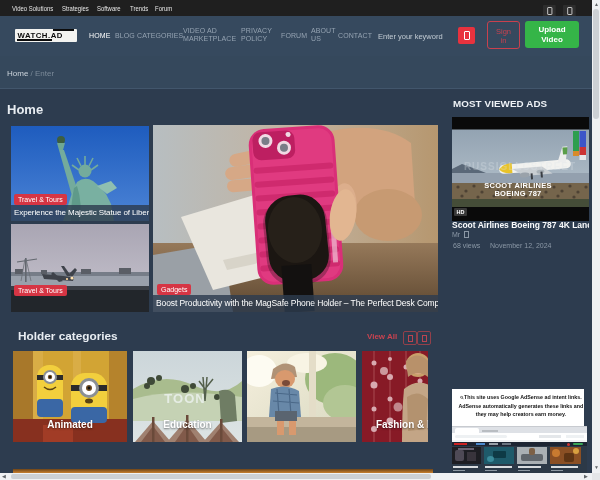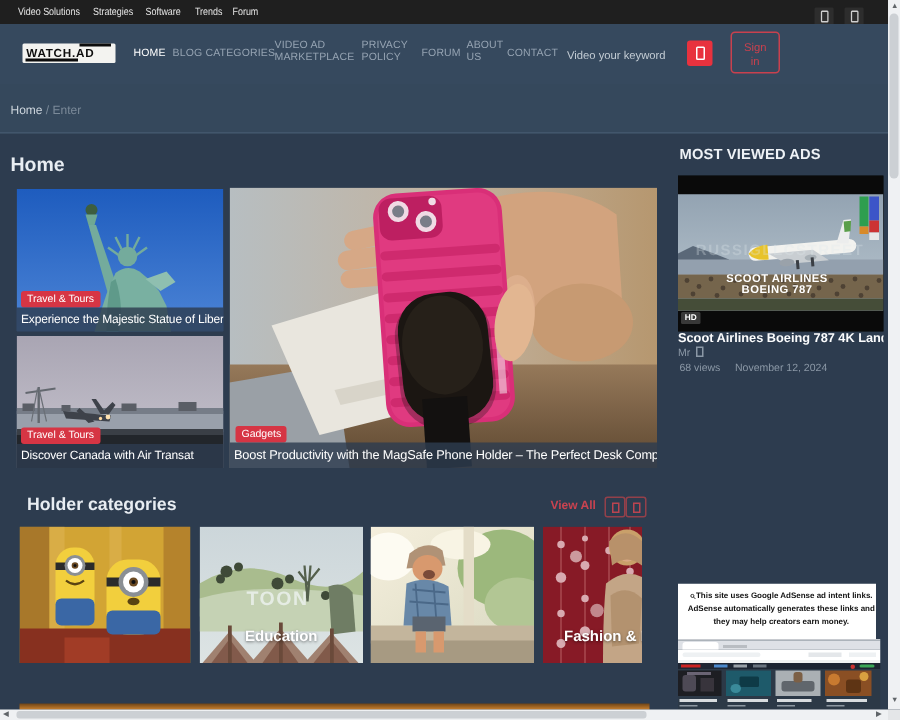--- a/index.html
+++ b/index.html
@@ -84,25 +84,26 @@
       <span class="bar2"></span>
     </div>
     <span class="nav on" style="left:89px;top:16px">HOME</span>
     <span class="nav" style="left:115px;top:16px">BLOG</span>
     <span class="nav" style="left:137px;top:16px">CATEGORIES</span>
     <span class="nav" style="left:183px;top:11px">VIDEO AD<br>MARKETPLACE</span>
     <span class="nav" style="left:241px;top:11px">PRIVACY<br>POLICY</span>
     <span class="nav" style="left:281px;top:16px">FORUM</span>
     <span class="nav" style="left:311px;top:11px">ABOUT<br>US</span>
     <span class="nav" style="left:338px;top:16px">CONTACT</span>
-    <span id="srch">Video your keyword</span>
+    <span id="srch">Enter your keyword</span>
     <span id="srchbtn">
       <i></i>
     </span>
     <span id="signin">Sign<br>in</span>
+    <span id="upload">Upload<br>Video</span>
   </div>
 
   <div class="abs" id="crumb"></div>
   <div class="abs bc" style="left:7px;top:68.5px;font-size:8px;"><span style="color:#ccd4dc">Home</span><span style="color:#7b8a99"> / Enter</span></div>
 
   <div class="abs" id="h-home">Home</div>
 
   <div class="vcard" style="left:11px;top:126px;width:138px;height:95px;">
     <svg width="138" height="95" viewBox="0 0 138 95">
       <defs>
@@ -160,23 +161,20 @@
         <path d="M56 52 L50 42 L53 42 L60 52 Z"></path>
         <path d="M58 50 L64 44 L66 46 L61 53 Z"></path>
       </g>
       <circle cx="61" cy="54" r="1.6" fill="#ffe2b0"></circle>
       <circle cx="56" cy="55" r="1.1" fill="#ffd9a0"></circle>
       <rect x="14" y="34" width="1.6" height="24" fill="#63686f"></rect>
       <path d="M6 38 L26 35" stroke="#63686f" stroke-width="1.2" fill="none"></path>
       <path d="M14 35 L10 57 M15 35 L20 57" stroke="#6a6f76" stroke-width=".8" fill="none"></path>
     </svg>
     <span class="badge" style="left:3px;top:61px">Travel &amp; Tours</span>
-    <div class="ovl">
-      <div>Discover Canada with Air Transat</div>
-    </div>
   </div>
 
   <div class="vcard" style="left:153px;top:125px;width:285px;height:187px;">
     <svg width="285" height="187" viewBox="0 0 285 187">
       <defs>
         <linearGradient id="mgbg" x1="0" y1="0" x2="1" y2="0">
           <stop offset="0" stop-color="#b7bec1"></stop>
           <stop offset=".5" stop-color="#c2b3a0"></stop>
           <stop offset="1" stop-color="#b6976f"></stop>
         </linearGradient>
@@ -333,20 +331,21 @@
         <rect x="58" y="22" width="36" height="50" rx="14" fill="#f2cf3d"></rect>
         <rect x="58" y="34" width="36" height="6" fill="#2b2b2b"></rect>
         <circle cx="76" cy="37" r="10" fill="#8a8f94"></circle>
         <circle cx="76" cy="37" r="7" fill="#fff"></circle>
         <circle cx="76" cy="37" r="3" fill="#6b4a22"></circle>
         <circle cx="76" cy="37" r="1.4" fill="#111"></circle>
         <rect x="58" y="56" width="36" height="16" rx="4" fill="#3a67a5"></rect>
         <ellipse cx="76" cy="50" rx="4" ry="2.5" fill="#5a4312"></ellipse>
       </g>
     </svg>
+    <div class="clabel">Animated</div>
   </div>
 
   <div class="ccard" style="left:133px;width:109px;">
     <svg width="109" height="91" viewBox="0 0 109 91">
       <defs>
         <linearGradient id="ct-sky" x1="0" y1="0" x2="0" y2="1">
         <stop offset="0" stop-color="#ccd6da"></stop>
           <stop offset="1" stop-color="#dde4e4"></stop>
         </linearGradient>
       </defs>

